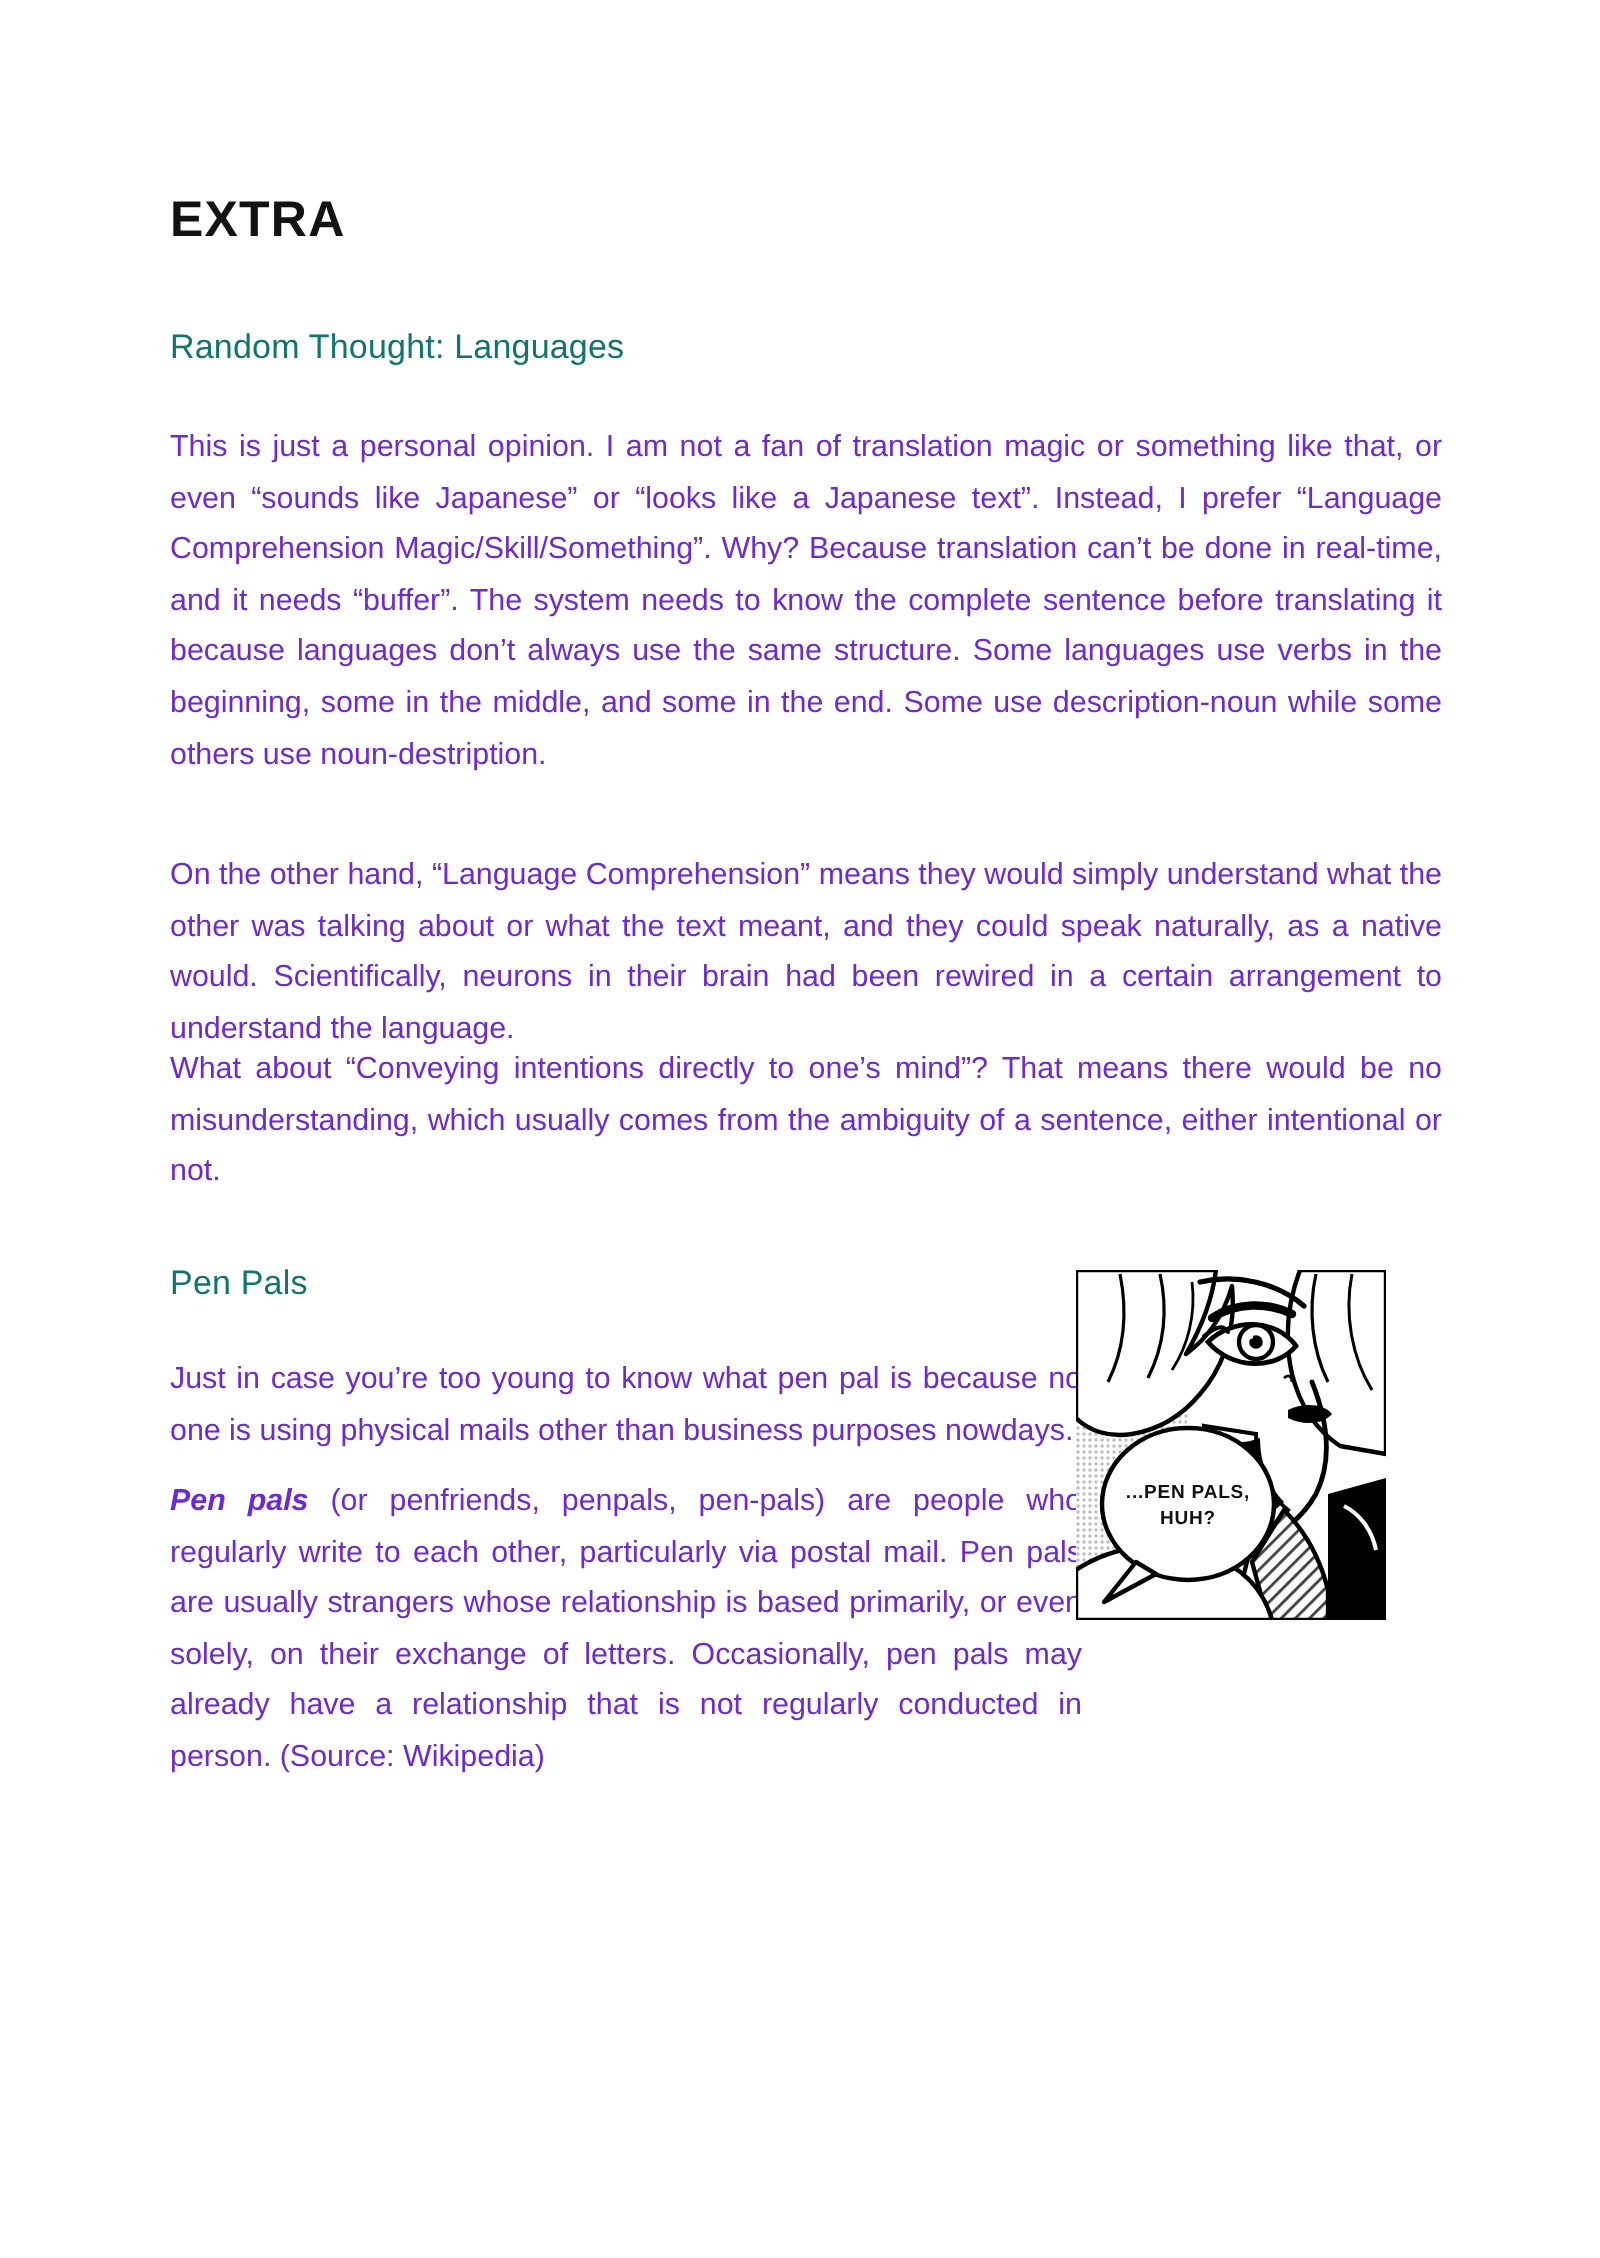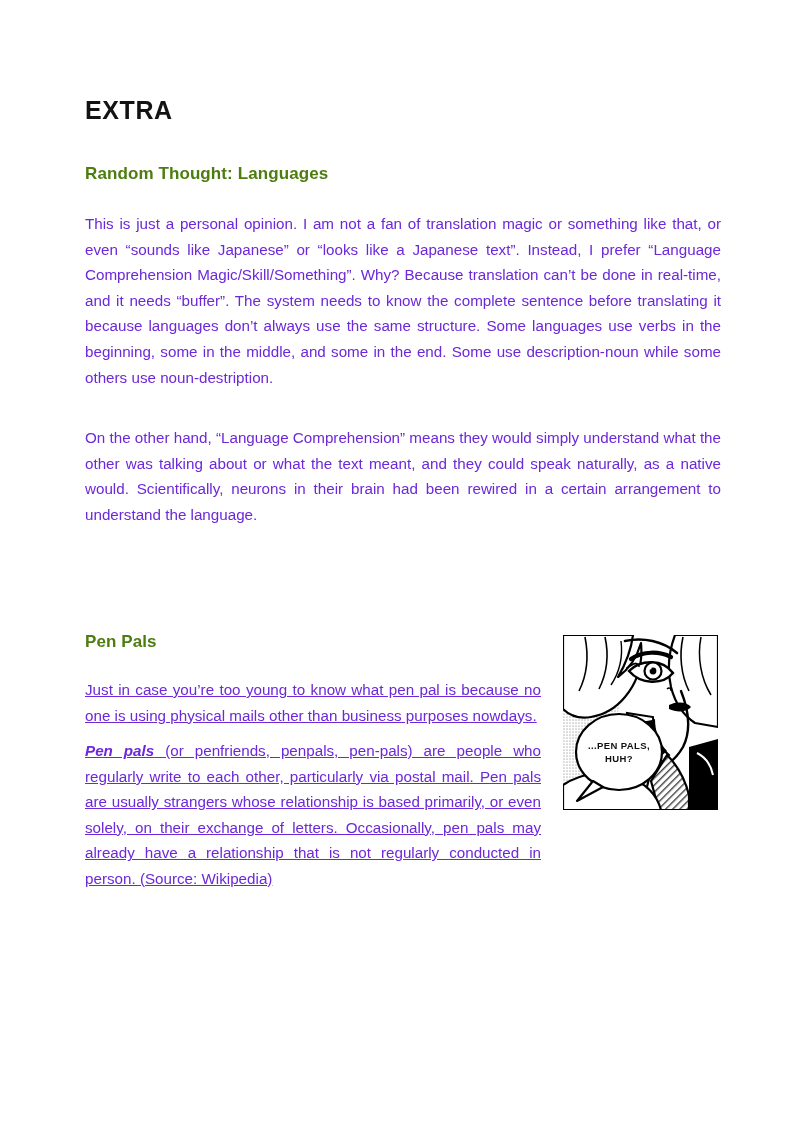--- a/index.html
+++ b/index.html
@@ -33,57 +33,57 @@
     font-weight: bold;
     letter-spacing: 0.6px;
     color: #131313;
     line-height: 1;
   }
 
   .heading-2 {
     position: absolute;
     left: 85px;
     font-size: 17px;
-    font-weight: bold;
-    color: #4d7c0f;
+    font-weight: normal;
+    color: #0f766e;
     line-height: 1;
     letter-spacing: 0.1px;
   }
   #heading-languages { top: 134px; }
   #heading-penpals   { top: 602px; }
 
   
   .para {
     position: absolute;
     left: 85px;
     font-size: 15.2px;
     line-height: 25.6px;
     text-align: justify;
     text-justify: inter-word;
     color: #6d28d9;
     hyphens: none;
   }
   .para.wide   { width: 636px; }
-  .para.narrow { width: 456px; text-decoration: underline; }
+  .para.narrow { width: 456px; }
 
   #para-1 { top: 180px; }
   #para-2 { top: 394px; }
   #para-3 { top: 491px; }
   #para-4 { top: 646px; }
   #para-5 { top: 707px; }
 
   .para b.lead {
     font-weight: bold;
     font-style: italic;
   }
 
   
   .manga-panel {
     position: absolute;
-    left: 563px;
+    left: 538px;
     top: 604px;
     width: 155px;
     height: 175px;
     overflow: hidden;
     background: #ffffff;
   }
   .manga-panel svg { display: block; }
 </style>
 </head>
 <body>
@@ -91,20 +91,21 @@
 <div class="page">
 
   <div class="title-extra">EXTRA</div>
 
   <div class="heading-2" id="heading-languages">Random Thought: Languages</div>
 
   <div class="para wide" id="para-1">This is just a personal opinion. I am not a fan of translation magic or something like that, or even “sounds like Japanese” or “looks like a Japanese text”. Instead, I prefer “Language Comprehension Magic/Skill/Something”. Why? Because translation can’t be done in real-time, and it needs “buffer”. The system needs to know the complete sentence before translating it because languages don’t always use the same structure. Some languages use verbs in the beginning, some in the middle, and some in the end. Some use description-noun while some others use noun-destription.</div>
 
   <div class="para wide" id="para-2">On the other hand, “Language Comprehension” means they would simply understand what the other was talking about or what the text meant, and they could speak naturally, as a native would. Scientifically, neurons in their brain had been rewired in a certain arrangement to understand the language.</div>
 
+  <div class="para wide" id="para-3">What about “Conveying intentions directly to one’s mind”? That means there would be no misunderstanding, which usually comes from the ambiguity of a sentence, either intentional or not.</div>
 
   <div class="heading-2" id="heading-penpals">Pen Pals</div>
 
   <div class="para narrow" id="para-4">Just in case you’re too young to know what pen pal is because no one is using physical mails other than business purposes nowdays.</div>
 
   <div class="para narrow" id="para-5"><b class="lead">Pen pals</b><span> (or penfriends, penpals, pen-pals) are people who regularly write to each other, particularly via postal mail. Pen pals are usually strangers whose relationship is based primarily, or even solely, on their exchange of letters. Occasionally, pen pals may already have a relationship that is not regularly conducted in person. (Source: Wikipedia)</span></div>
 
   <div class="manga-panel">
     <svg width="155" height="175" viewBox="0 0 155 175">
       <defs>

